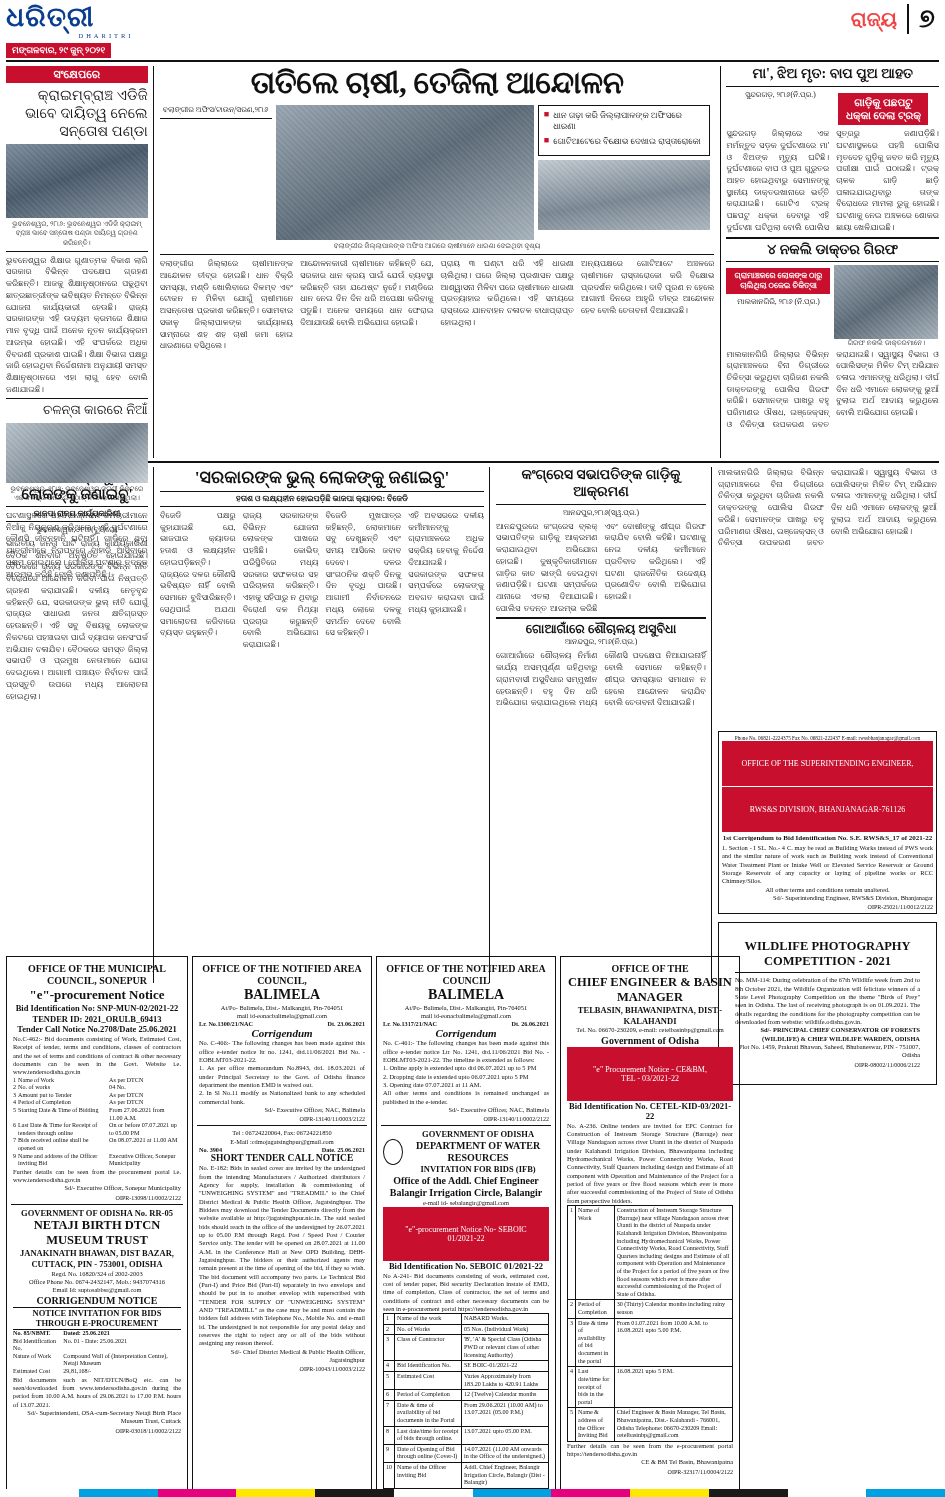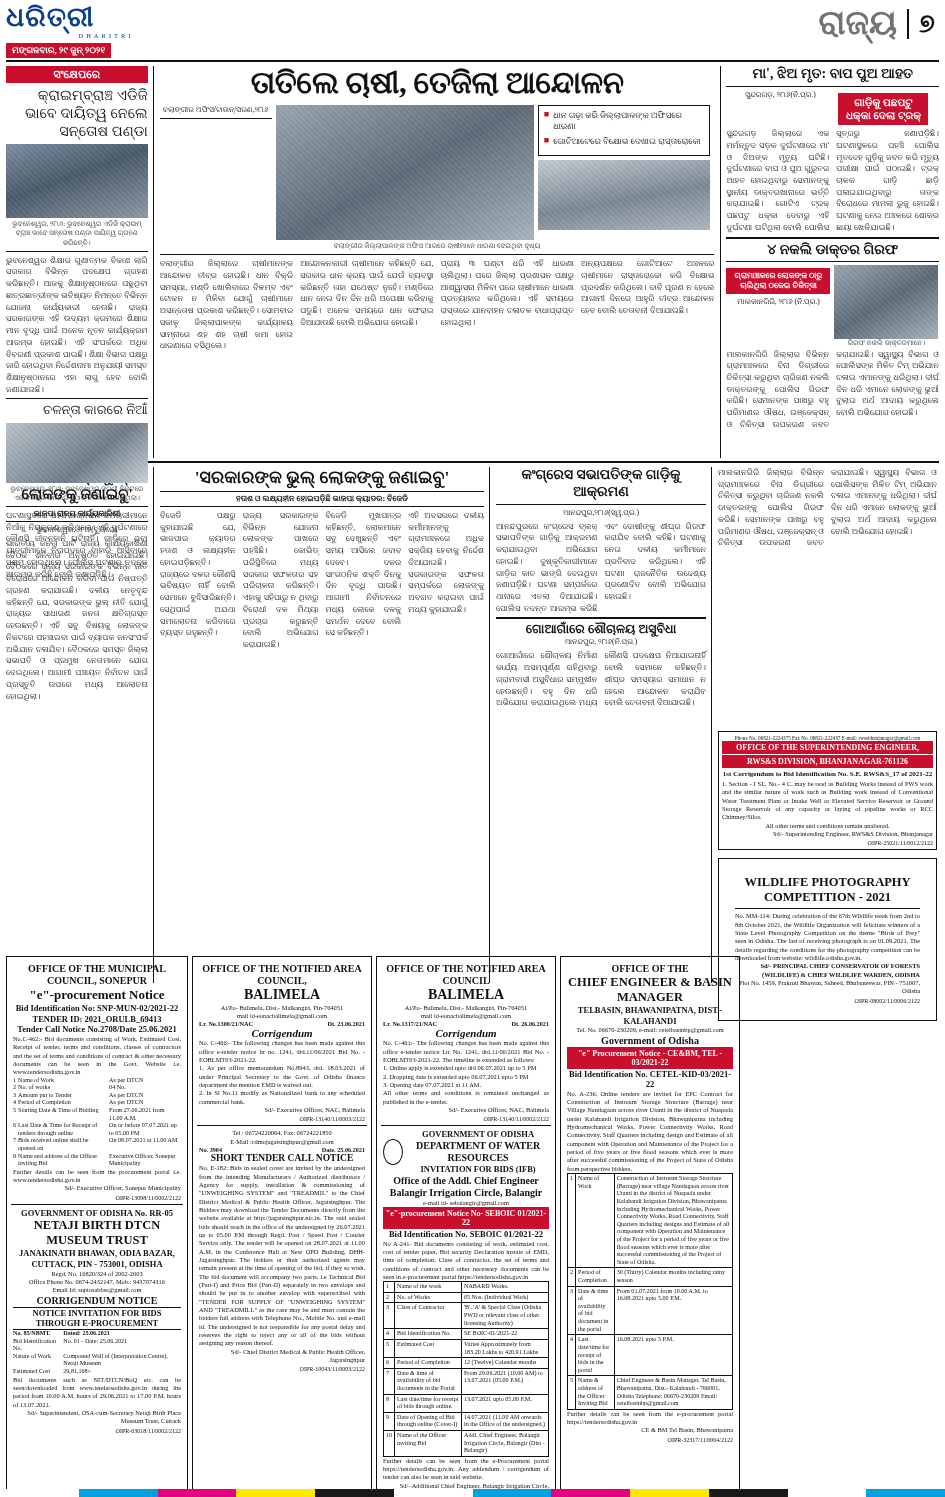--- a/index.html
+++ b/index.html
@@ -20,21 +20,21 @@
   .logo-main {
     font-family:"Liberation Serif", serif; font-weight:bold; font-size:27px;
     letter-spacing:1px; color:#0b3d91; line-height:1;
   }
   .logo-sub { font-size:6.5px; letter-spacing:3px; text-align:center; color:#0b3d91; margin-top:1px; }
   .logo-date {
     margin-top:3px; background:#c8102e; color:#fff; font-size:9px;
     padding:2px 6px; display:inline-block; font-weight:bold;
   }
   .masthead-right { margin-left:auto; display:flex; align-items:center; gap:10px; padding-right:4px; }
-  .masthead-section { font-size:34px; font-weight:bold; color:#737373; }
+  .masthead-section { font-size:20px; font-weight:bold; color:#ef4444; }
   .masthead-rule { width:2px; height:30px; background:#111; }
   .masthead-page { font-size:26px; font-weight:bold; }
   .bodytext {
     font-size:8.1px; line-height:1.45; text-align:justify; color:#1a1a1a;
     letter-spacing:0.1px;
   }
   .cap { font-size:7px; line-height:1.3; text-align:center; color:#333; }
   .rule { border-top:1px solid #111; margin:3px 0; }
   .thickrule { border-top:2px solid #111; margin:3px 0; }
   .photo { background:linear-gradient(160deg,#7d8ea0,#4a5a6b 45%,#8e9aa6); position:relative; }
@@ -94,21 +94,21 @@
   .ad-title.xl { font-size:14px; }
   .ad-sub { font-size:8.5px; font-weight:bold; text-align:center; line-height:1.25; }
   .ad-body { font-size:6.4px; line-height:1.3; text-align:justify; }
   .ad-center { text-align:center; }
   .ad-right { text-align:right; }
   .oipr { font-size:6px; text-align:right; margin-top:2px; }
   .eproc { font-size:13px; font-weight:bold; text-align:center; }
   .adtable { width:100%; border-collapse:collapse; font-size:6.1px; }
   .adtable td { border:0.5px solid #111; padding:1px 2px; vertical-align:top; line-height:1.25; }
   .adtable.nb td { border:none; padding:0 2px 0 0; }
-  .redbar { background:#c8102e; color:#fff; font-size:8px; font-weight:bold; text-align:center; padding:2px; }
+  .redbar { background:#c8102e; color:#fff; font-size:8px; font-weight:normal; text-align:center; padding:18px; }
   .corrig { font-size:11px; font-weight:bold; text-align:center; font-style:italic; }
 
   
   .colorbar { position:absolute; left:0; bottom:0; width:945px; height:8px; display:flex; }
   .colorbar span { flex:1; }
 
   .seal { width:26px; height:26px; border:1.5px solid #111; border-radius:50%; display:inline-block; }
   .flexrow { display:flex; gap:4px; align-items:flex-start; }
 </style>
 </head>
@@ -331,21 +331,21 @@
         </tbody>
           </table>
         <div class="ad-body">Further details can be seen from the procurement portal i.e. www.tendersodisha.gov.in</div>
         <div class="ad-body ad-right">Sd/- Executive Officer, Sonepur Municipality</div>
         <div class="oipr">OIPR-13098/11/0002/2122</div>
       </div>
 
       <div class="ad">
         <div class="ad-sub">GOVERNMENT OF ODISHA  No. RR-05</div>
         <div class="ad-title lg">NETAJI BIRTH DTCN MUSEUM TRUST</div>
-        <div class="ad-sub">JANAKINATH BHAWAN, ODIA BAZAR, CUTTACK, PIN - 753001, ODISHA</div>
+        <div class="ad-sub">JANAKINATH BHAWAN, DIST BAZAR, CUTTACK, PIN - 753001, ODISHA</div>
         <div class="ad-body ad-center">Regd. No. 16820/324 of 2002-2003</div>
         <div class="ad-body ad-center">Office Phone No. 0674-2432147, Mob.: 9437074316</div>
         <div class="ad-body ad-center">Email Id: suptosabbsr@gmail.com</div>
         <div class="ad-title">CORRIGENDUM NOTICE</div>
         <div class="ad-sub" style="border-top:1px solid #111;border-bottom:1px solid #111;">NOTICE INVITATION FOR BIDS THROUGH E-PROCUREMENT</div>
         <table class="adtable nb">
           <tbody>
               <tr>
                 <td style="font-weight:bold;">No. 85/NBMT.</td>
                 <td style="font-weight:bold;">Dated: 25.06.2021</td>

